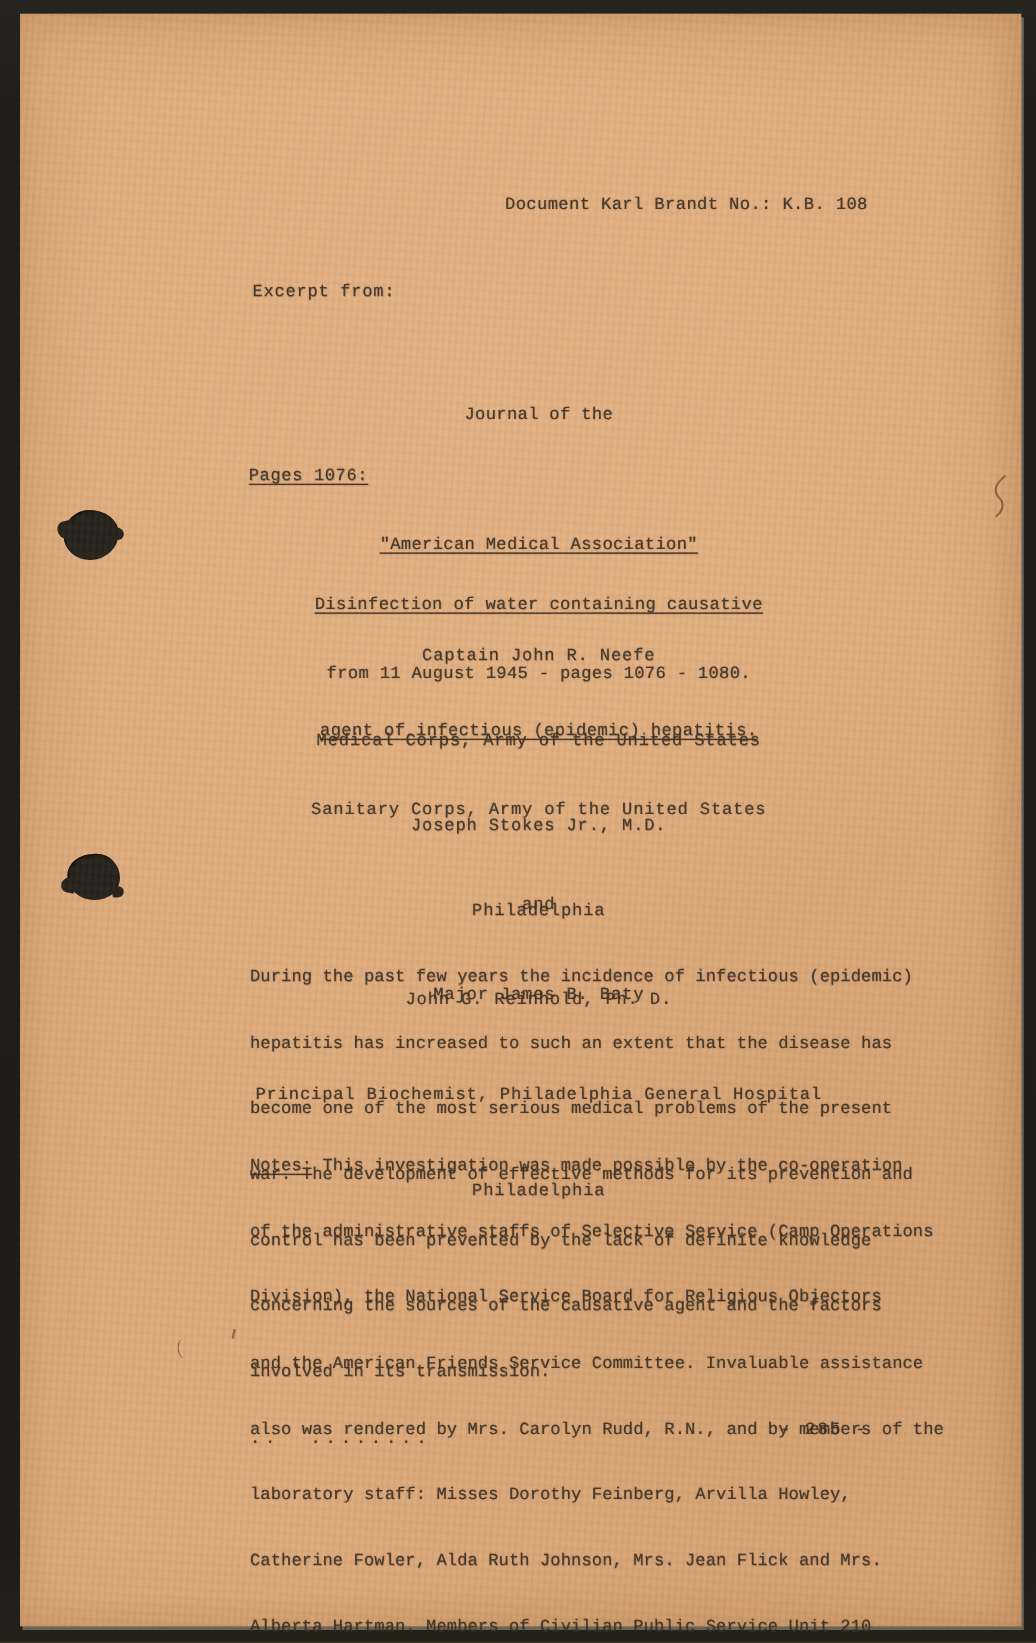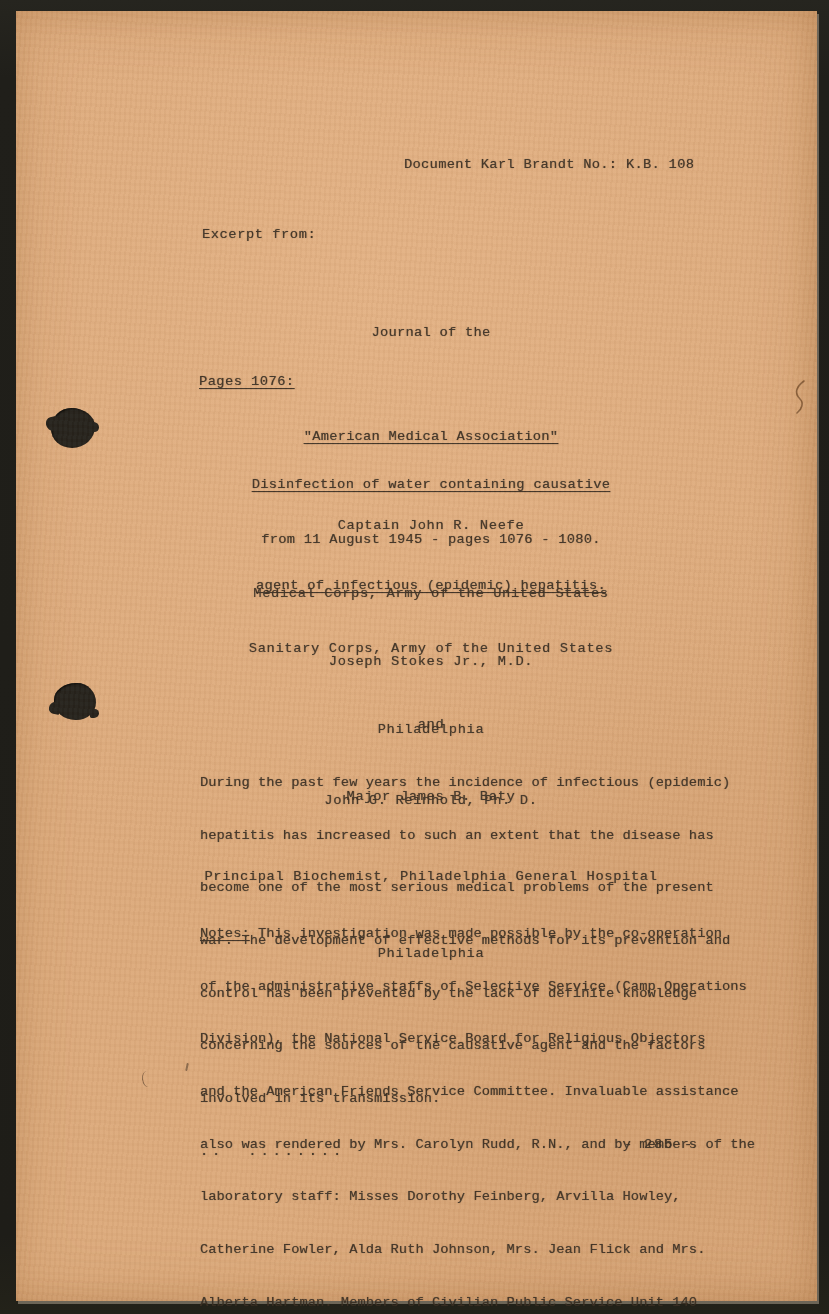--- a/index.html
+++ b/index.html
@@ -162,21 +162,21 @@
     </div>
 
     <div class="ink notes">
       <div><span class="u">Notes:</span><span> This investigation was made possible by the co-operation</span></div>
       <div>of the administrative staffs of Selective Service (Camp Operations</div>
       <div>Division), the National Service Board for Religious Objectors</div>
       <div>and the American Friends Service Committee. Invaluable assistance</div>
       <div>also was rendered by Mrs. Carolyn Rudd, R.N., and by members of the</div>
       <div>laboratory staff: Misses Dorothy Feinberg, Arvilla Howley,</div>
       <div>Catherine Fowler, Alda Ruth Johnson, Mrs. Jean Flick and Mrs.</div>
-      <div>Alberta Hartman. Members of Civilian Public Service Unit 140</div>
+      <div>Alberta Hartman. Members of Civilian Public Service Unit 210</div>
       
       
       
       
     </div>
 
     <div class="ink page-number">- 285 -</div>
 
     <svg class="squiggle" viewBox="0 0 24 36" width="24" height="36">
       <path d="M18,2 C10,8 8,14 14,20 C18,24 16,30 11,34" fill="none" stroke="rgba(110,72,40,0.75)" stroke-width="1.6" stroke-linecap="round"></path>

